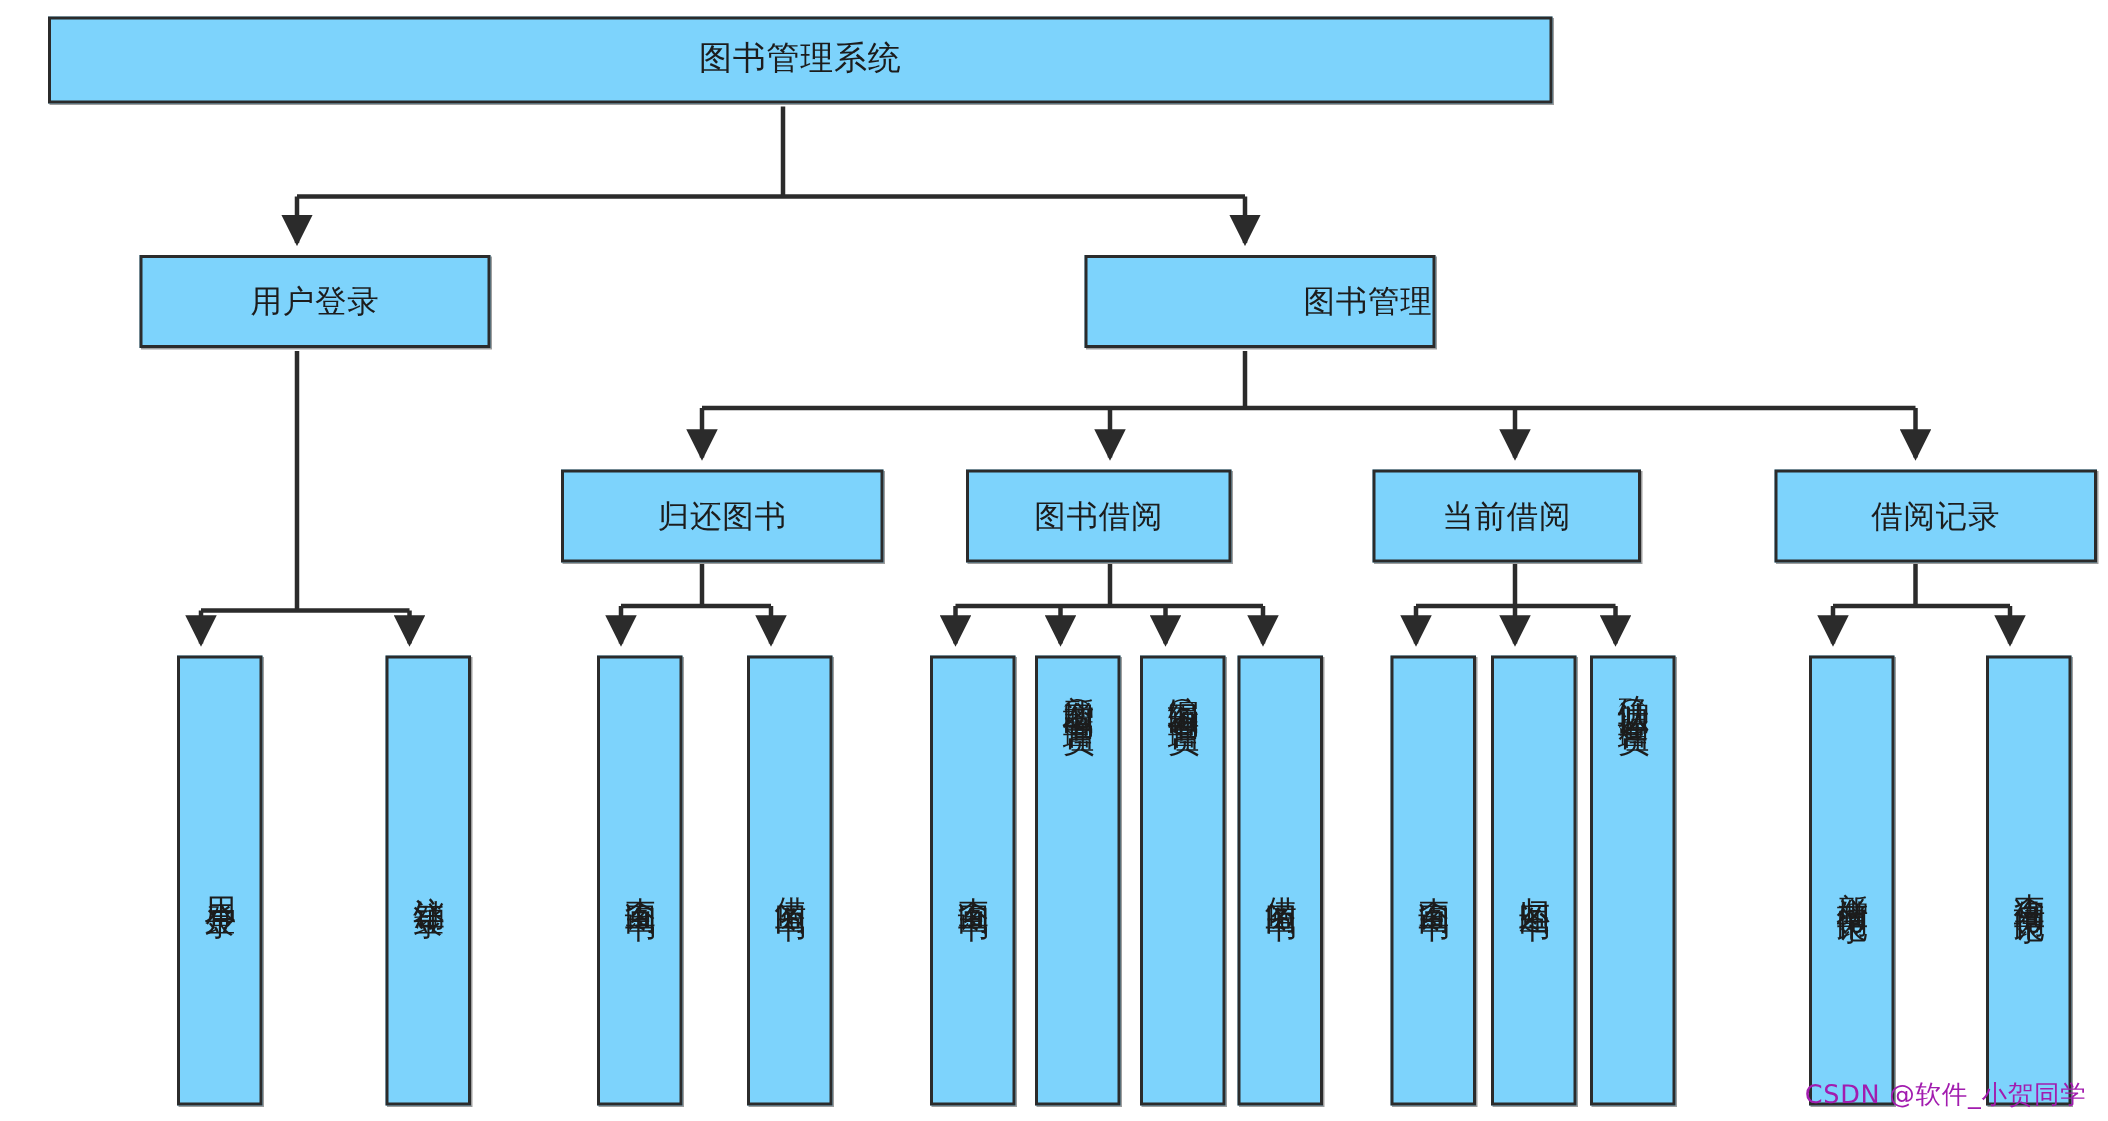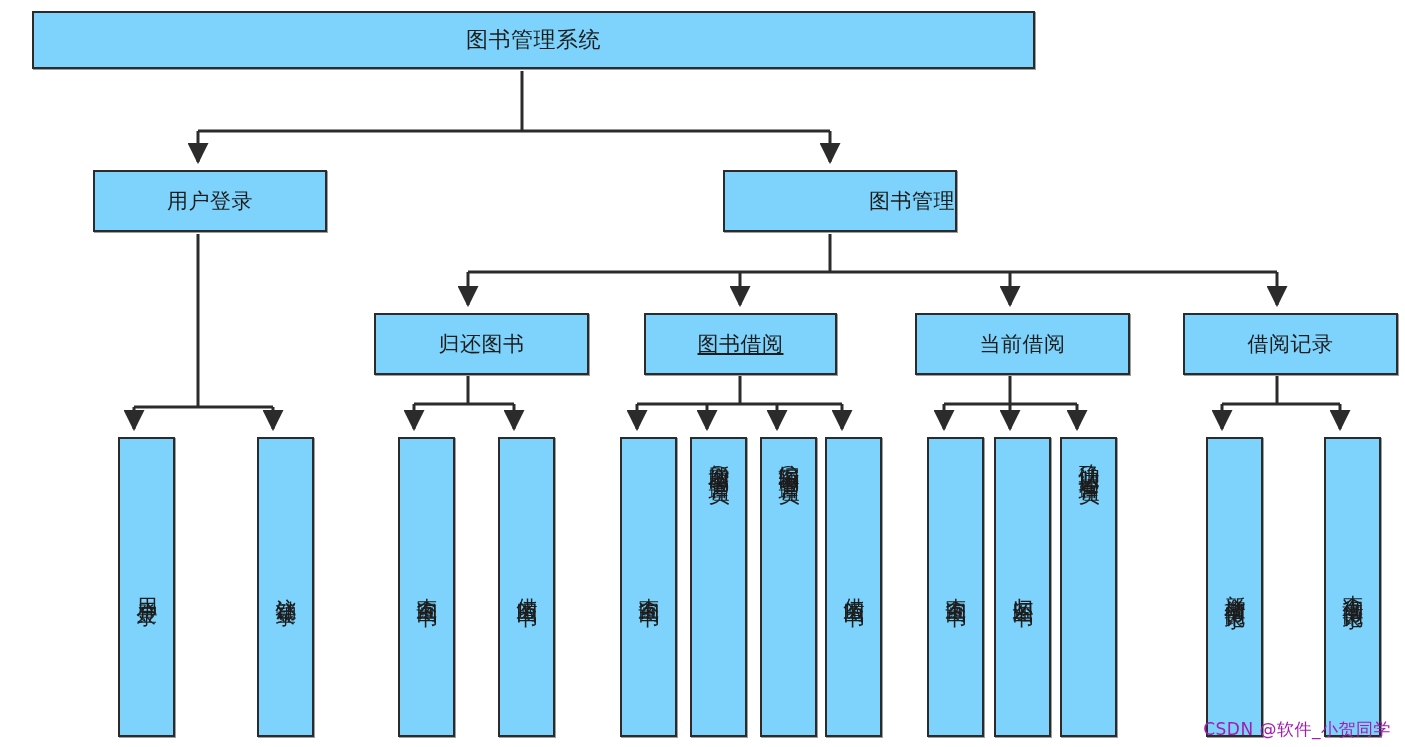--- a/index.html
+++ b/index.html
@@ -139,24 +139,24 @@
   <div class="node horizontal" style="left:81px; top:170px; width:234px; height:62px;">
     <span class="node-label">用户登录</span>
   </div>
   <div class="node horizontal" style="left:711px; top:170px; width:234px; height:62px;justify-content:flex-end;">
     <span class="node-label">图书管理</span>
   </div>
 
   <div class="node horizontal" style="left:362px; top:313px; width:215px; height:62px;">
     <span class="node-label">归还图书</span>
   </div>
-  <div class="node horizontal" style="left:632px; top:313px; width:193px; height:62px;text-decoration:underline;">
+  <div class="node horizontal" style="left:632px; top:313px; width:177px; height:62px;">
     <span class="node-label">图书借阅</span>
   </div>
-  <div class="node horizontal" style="left:903px; top:313px; width:215px; height:62px;">
+  <div class="node horizontal" style="left:903px; top:313px; width:179px; height:62px;">
     <span class="node-label">当前借阅</span>
   </div>
   <div class="node horizontal" style="left:1171px; top:313px; width:215px; height:62px;text-align:right;">
     <span class="node-label">借阅记录</span>
   </div>
 
   <div class="node vertical centered" style="left:106px; top:437px; width:57px; height:300px;">
     <span class="node-label">用户登录</span>
   </div>
   <div class="node vertical centered" style="left:245px; top:437px; width:57px; height:300px;">

